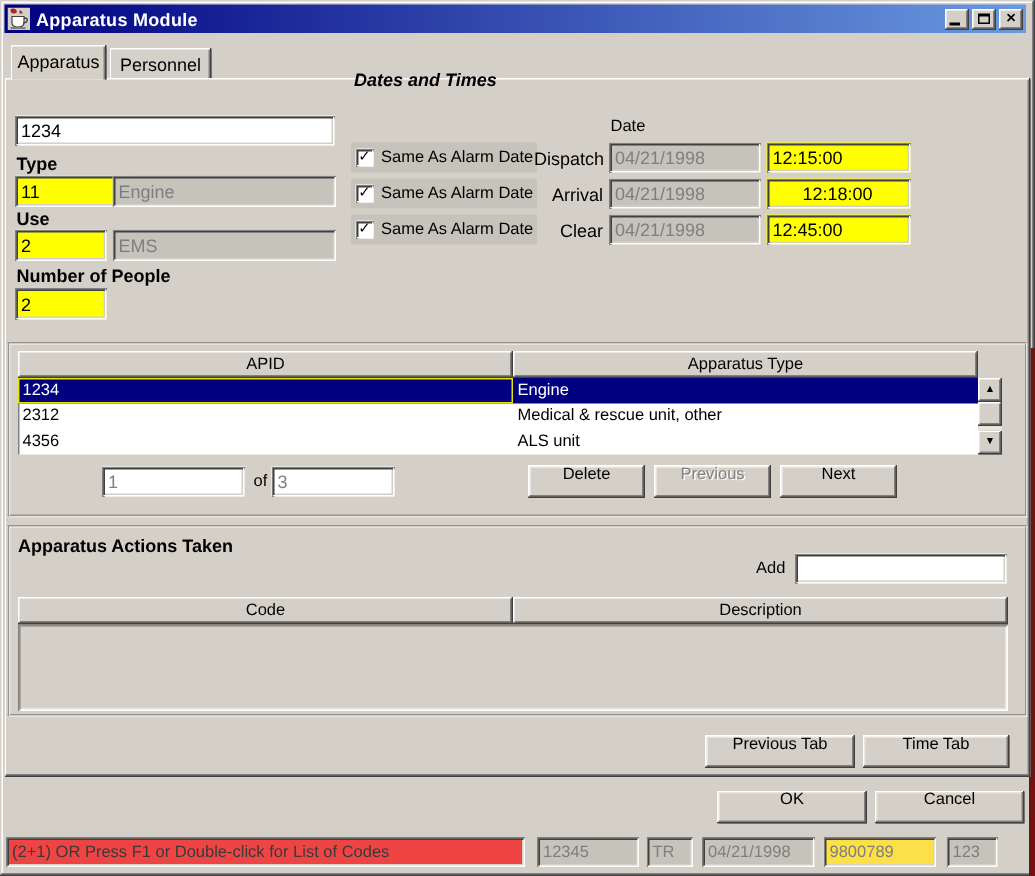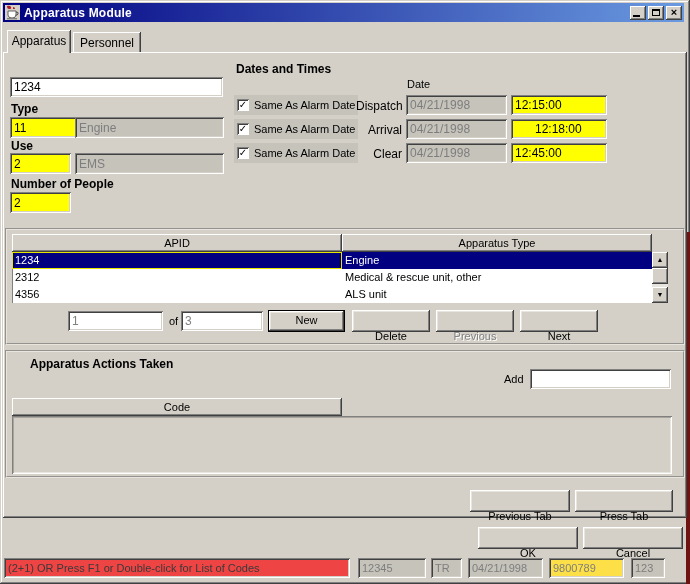--- a/index.html
+++ b/index.html
@@ -58,21 +58,21 @@
   .grid-row .c2 { position:absolute; left:330px; top:0; width:310px; height:17px; padding:2px 0 0 3px; }
   .grid-row.selected { background:#000080; color:#fff; }
   .grid-row.selected .c1 { box-shadow: inset 0 0 0 1px #e6e600; }
 
   .scrollbar { position:absolute; left:652px; top:252px; width:16px; height:51px; background:#e8e5de; }
   .sb-btn { position:absolute; left:0; width:16px; height:16px; background:#d4d0c8; text-align:center; font-size:7px; color:#000; padding-top:4px;
             box-shadow: inset -1px -1px #404040, inset 1px 1px #fff, inset -2px -2px #808080; }
   .sb-thumb { position:absolute; left:0; top:16px; width:16px; height:16px; background:#d4d0c8;
               box-shadow: inset -1px -1px #404040, inset 1px 1px #fff, inset -2px -2px #808080; }
 
-  .btn { position:absolute; background:#d4d0c8; text-align:center; font-size:11px; color:#000; padding-top:20px; height:22px;
+  .btn { position:absolute; background:#d4d0c8; text-align:center; font-size:11px; color:#000; padding-top:0; height:22px;
          box-shadow: inset -1px -1px #404040, inset 1px 1px #fff, inset -2px -2px #808080, inset 2px 2px #e8e5de; cursor:default; }
   .btn.default { border:1px solid #000; padding-top:3px; }
   .btn.disabled { color:#838383; text-shadow:1px 1px 0 #fff; }
 
   .actions-body { position:absolute; left:12px; top:416px; width:660px; height:58px; background:#d4d0c8;
                   box-shadow: inset 1px 1px #808080, inset -1px -1px #fff, inset 2px 2px #a8a49c, inset -2px -2px #e8e5de; }
 
   .statusbar-field { position:absolute; top:558px; height:20px; font-size:11px; display:flex; align-items:center; padding-left:4px;
                      box-shadow: inset 1px 1px #808080, inset -1px -1px #fff, inset 2px 2px #404040, inset -2px -2px #d4d0c8; }
 </style>
@@ -115,21 +115,21 @@
     <div class="field yellow" style="left:10px; top:117px; width:77px; height:21px; z-index:4;">11</div>
     <div class="field disabled" style="left:75px; top:117px; width:149px; height:21px; z-index:4;">Engine</div>
 
     <div class="lbl" style="left:11px; top:139px; z-index:4;">Use</div>
     <div class="field yellow" style="left:10px; top:153px; width:61px; height:21px; z-index:4;">2</div>
     <div class="field disabled" style="left:75px; top:153px; width:149px; height:21px; z-index:4;">EMS</div>
 
     <div class="lbl" style="left:11px; top:177px; z-index:4;">Number of People</div>
     <div class="field yellow" style="left:10px; top:192px; width:61px; height:21px; z-index:4;">2</div>
 
-    <div class="lbl" style="left:236px; top:62px; z-index:4;">Dates and Times</div>
+    <div class="lbl" style="left:236px; top:46px; z-index:4;font-style:italic;">Dates and Times</div>
     <div class="lbl-sm" style="left:407px; top:78px; z-index:4;">Date</div>
     <div class="lbl-sm" style="left:512px; top:94px; z-index:4;">Time</div>
 
     <div class="cb-strip" style="top:95px; z-index:4;">
       <span class="checkbox"><span>✓</span></span>
       <span class="cb-label">Same As Alarm Date</span>
     </div>
     <div class="cb-strip" style="top:119px; z-index:4;">
       <span class="checkbox"><span>✓</span></span>
       <span class="cb-label">Same As Alarm Date</span>
@@ -173,34 +173,34 @@
 
     <div class="scrollbar" style="z-index:5;">
       <div class="sb-btn" style="top:0;"><span>▲</span></div>
       <div class="sb-thumb"></div>
       <div class="sb-btn" style="top:35px;"><span>▼</span></div>
     </div>
 
     <div class="field graytext" style="left:68px; top:311px; width:95px; height:20px; z-index:5;">1</div>
     <div class="lbl-sm" style="left:169px; top:315px; z-index:5;">of</div>
     <div class="field graytext" style="left:181px; top:311px; width:82px; height:20px; z-index:5;">3</div>
-    <div class="btn default" style="left:268px; top:310px; width:77px; z-index:5;">New</div>
     <div class="btn" style="left:352px; top:310px; width:78px; z-index:5;">Delete</div>
     <div class="btn disabled" style="left:436px; top:310px; width:78px; z-index:5;">Previous</div>
     <div class="btn" style="left:520px; top:310px; width:78px; z-index:5;">Next</div>
 
     <div class="panel-groove" style="left:5px; top:350px; width:680px; height:128px; z-index:4;"></div>
-    <div class="lbl" style="left:12px; top:357px; z-index:5;margin-left:18px;">Apparatus Actions Taken</div>
+    <div class="lbl" style="left:12px; top:357px; z-index:5;">Apparatus Actions Taken</div>
     <div class="lbl-sm" style="left:504px; top:373px; z-index:5;">Add</div>
     <div class="field white" style="left:530px; top:369px; width:141px; height:20px; z-index:5;"></div>
     <div class="th" style="left:12px; top:398px; width:330px; z-index:5;">Code</div>
+    <div class="th" style="left:342px; top:398px; width:330px; z-index:5;">Description</div>
     <div class="actions-body" style="z-index:5;"></div>
 
     <div class="btn" style="left:470px; top:490px; width:100px; z-index:5;">Previous Tab</div>
-    <div class="btn" style="left:575px; top:490px; width:98px; z-index:5;">Press Tab</div>
+    <div class="btn" style="left:575px; top:490px; width:98px; z-index:5;">Time Tab</div>
 
     <div class="btn" style="left:583px; top:527px; width:100px;">Cancel</div>
     <div class="btn" style="left:478px; top:527px; width:100px;">OK</div>
 
     <div class="statusbar-field" style="left:4px; width:346px; background:#ef4444; color:#3a3a3a;">(2+1) OR Press F1 or Double-click for List of Codes</div>
     <div class="statusbar-field" style="left:358px; width:68px; background:#c6c3bb; color:#7e7e7e;">12345</div>
     <div class="statusbar-field" style="left:431px; width:31px; background:#c6c3bb; color:#7e7e7e;">TR</div>
     <div class="statusbar-field" style="left:468px; width:75px; background:#c6c3bb; color:#7e7e7e;">04/21/1998</div>
     <div class="statusbar-field" style="left:549px; width:75px; background:#fde047; color:#7e7e7e;">9800789</div>
     <div class="statusbar-field" style="left:631px; width:34px; background:#c6c3bb; color:#7e7e7e;">123</div>

